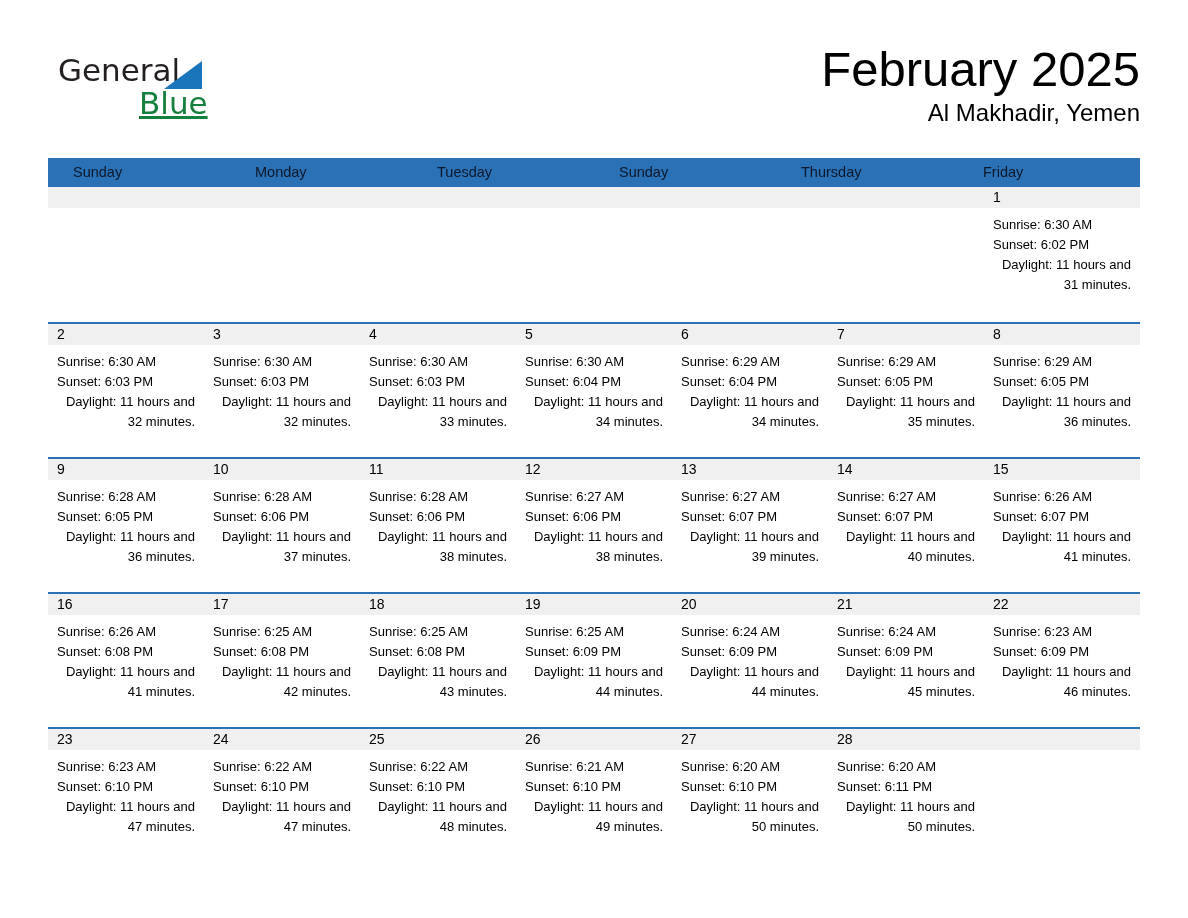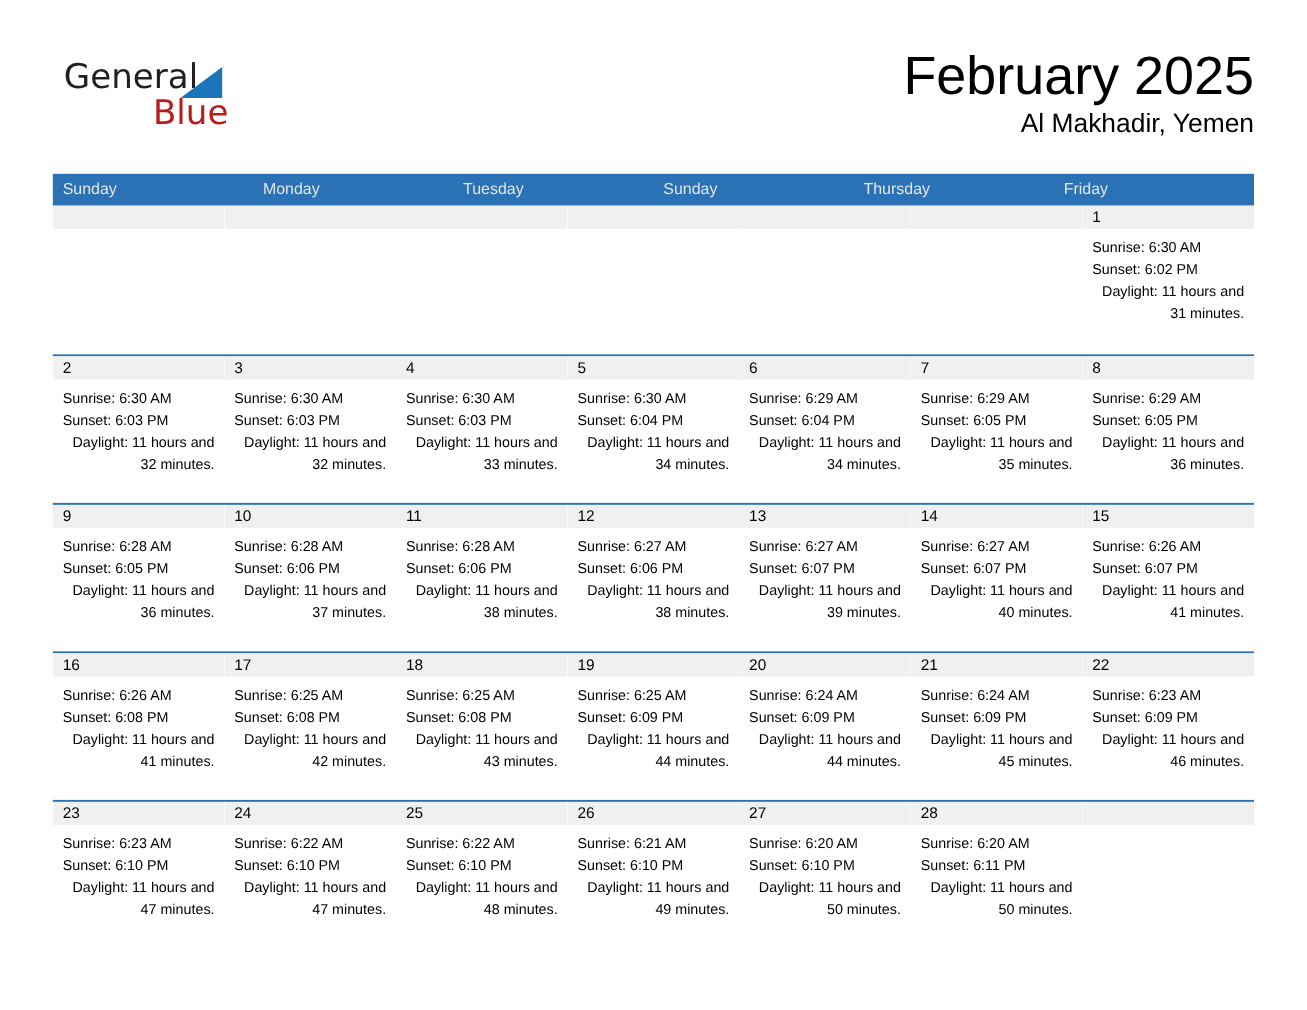--- a/index.html
+++ b/index.html
@@ -55,23 +55,24 @@
     height: 0;
     border-left: 38px solid transparent;
     border-bottom: 28px solid #1b75bb;
   }
   .logo-blue {
     position: absolute;
     left: 81px;
     top: 33px;
     font-size: 31px;
     line-height: 36px;
-    color: #b91c1c;
+    color: #15803d;
     font-family: "DejaVu Sans", sans-serif;
     font-weight: 400;
+    text-decoration: underline;
   }
 
   .title-block {
     position: absolute;
     right: 0;
     top: 0;
     text-align: right;
   }
   .month-title {
     font-size: 49px;
@@ -96,24 +97,24 @@
     top: 158px;
     width: 1092px;
   }
   .weekday-row {
     display: flex;
     background: #2a72b5;
     height: 29px;
   }
   .weekday-cell {
     flex: 1 1 0;
-    color: #e5e5e5;
+    color: #0f172a;
     font-size: 14.5px;
     line-height: 29px;
-    padding-left: 9px;
+    padding-left: 25px;
     box-sizing: border-box;
     white-space: nowrap;
     overflow: hidden;
   }
 
   .week-row {
     display: flex;
     height: 135px;
     border-top: 2px solid #2a72b5;
     box-sizing: border-box;

